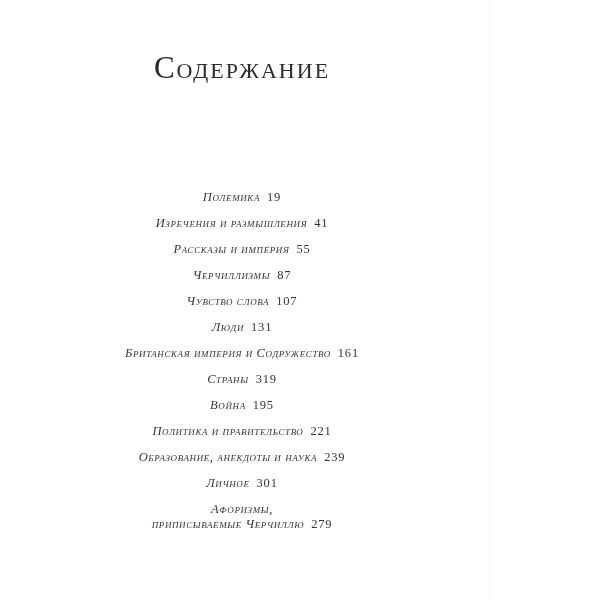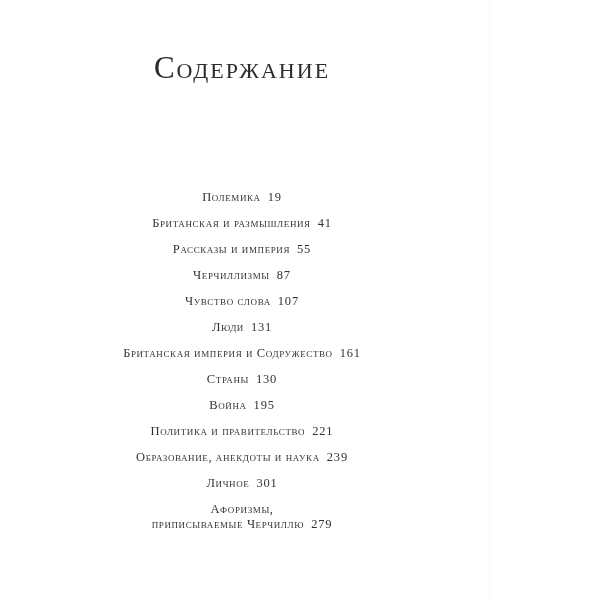--- a/index.html
+++ b/index.html
@@ -49,49 +49,50 @@
     color: #333333;
     font-variant: small-caps;
     letter-spacing: 0.6px;
   }
   .toc-entry {
     line-height: 15px;
     margin-bottom: 11px;
   }
   .toc-entry .label {
     white-space: pre-line;
+    font-style: italic;
   }
   .toc-entry .page-num {
     margin-left: 7px;
     letter-spacing: 0.8px;
   }
 </style>
 </head>
 <body>
 
 <div class="page">
   <div class="page-edge"></div>
   <div class="content">
     <div class="title">Содержание</div>
     <div class="toc">
   <div class="toc-entry"><span class="label">Полемика</span><span class="page-num">19</span></div>
 
-  <div class="toc-entry"><span class="label">Британская и размышления</span><span class="page-num">41</span></div>
+  <div class="toc-entry"><span class="label">Изречения и размышления</span><span class="page-num">41</span></div>
 
   <div class="toc-entry"><span class="label">Рассказы и империя</span><span class="page-num">55</span></div>
 
   <div class="toc-entry"><span class="label">Черчиллизмы</span><span class="page-num">87</span></div>
 
   <div class="toc-entry"><span class="label">Чувство слова</span><span class="page-num">107</span></div>
 
   <div class="toc-entry"><span class="label">Люди</span><span class="page-num">131</span></div>
 
   <div class="toc-entry"><span class="label">Британская империя и Содружество</span><span class="page-num">161</span></div>
 
-  <div class="toc-entry"><span class="label">Страны</span><span class="page-num">130</span></div>
+  <div class="toc-entry"><span class="label">Страны</span><span class="page-num">319</span></div>
 
   <div class="toc-entry"><span class="label">Война</span><span class="page-num">195</span></div>
 
   <div class="toc-entry"><span class="label">Политика и правительство</span><span class="page-num">221</span></div>
 
   <div class="toc-entry"><span class="label">Образование, анекдоты и наука</span><span class="page-num">239</span></div>
 
   <div class="toc-entry"><span class="label">Личное</span><span class="page-num">301</span></div>
 
   <div class="toc-entry"><span class="label">Афоризмы,

